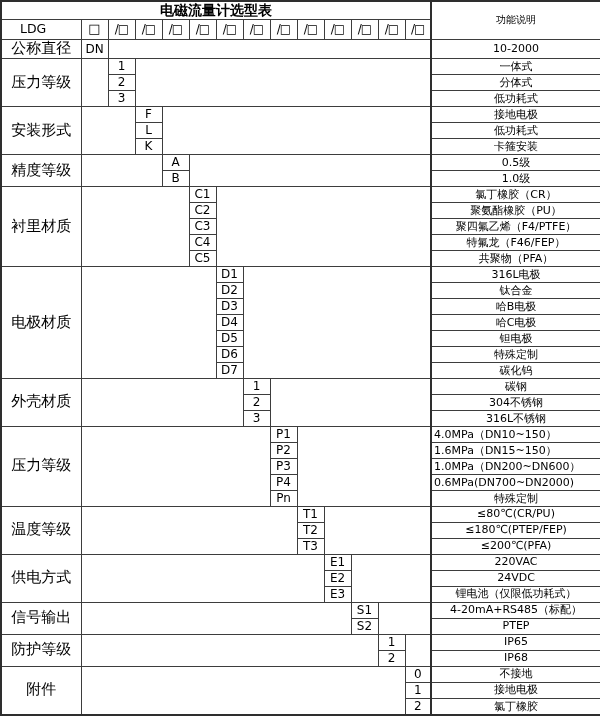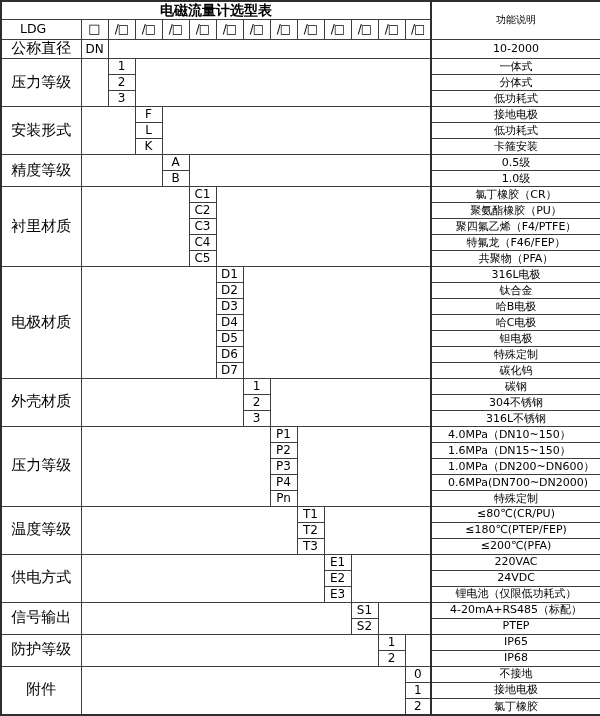--- a/index.html
+++ b/index.html
@@ -27,21 +27,21 @@
   }
   td.title   { font-size: 14px; font-weight: bold; }
   td.fn-head { font-size: 10px; border-left: 2px solid #2e2e2e; }
   td.lbl     { font-size: 15px; }
   td.model   { font-size: 12.5px; text-align: left; padding-left: 18px; }
   td.boxg    { font-size: 13px; }
   td.slot    { font-size: 12px; letter-spacing: -1px; }
   td.code    { font-size: 12px; }
   td.gap     { }
   td.desc    { font-size: 11px; border-left: 2px solid #2e2e2e; }
-  td.desc.left { text-align: left; padding-left: 16px; }
+  td.desc.left { text-align: left; padding-left: 2px; }
   tr.r-title { height: 18px; }
   tr.r-slots { height: 20px; }
 </style>
 </head>
 <body>
 
 <div class="wrap">
   <table class="sel">
     <colgroup>
       <col style="width:80px">

